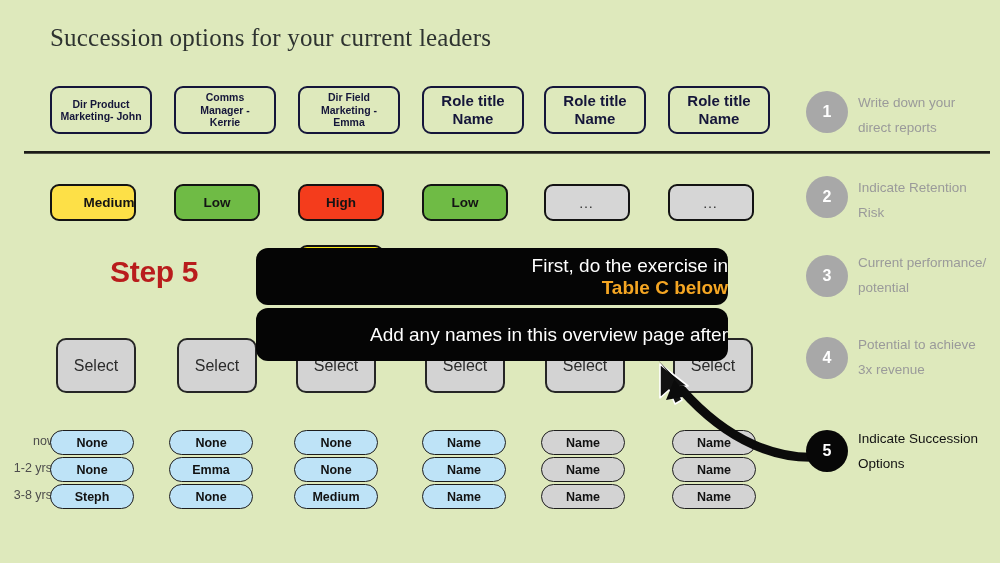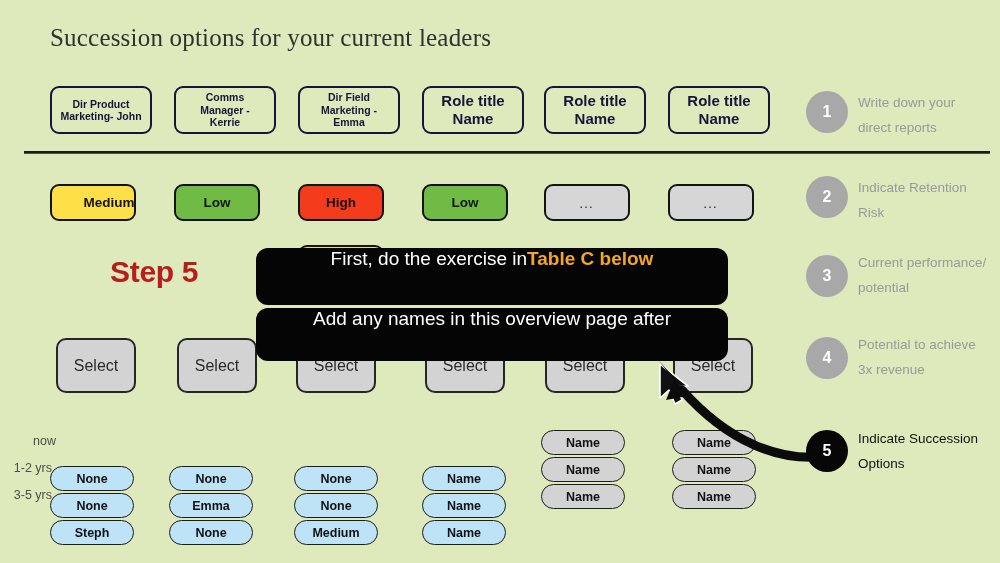--- a/index.html
+++ b/index.html
@@ -63,40 +63,40 @@
   }
 
   
   .pill{
     position:absolute;width:84px;height:25px;
     border:1.6px solid #1d1d1d;border-radius:13px;
     display:flex;align-items:center;justify-content:center;
     font-size:12.5px;font-weight:700;color:#121212;
     box-sizing:border-box;
   }
-  .pill.blue{background:#bee3f7;margin-top:36px;}
+  .pill.blue{background:#bee3f7;}
   .pill.grey{background:#d3d3d3;}
 
   .row-label{
     position:absolute;width:52px;text-align:right;
     font-size:12.5px;color:#4d4d4d;
   }
 
   
   .step-label{
     position:absolute;left:110px;top:255px;
     font-size:30px;font-weight:700;color:#b91c1c;
     letter-spacing:-.3px;
   }
 
   
   .callout{
     position:absolute;background:#050505;border-radius:12px;
-    display:flex;align-items:flex-start;justify-content:center;
-    color:#fff;white-space:nowrap;
+    display:flex;align-items:flex-end;justify-content:center;
+    color:#fff;white-space:nowrap;flex-direction:column;
   }
   #callout-1{left:256px;top:248px;width:472px;height:57px;font-size:19px;}
   #callout-2{left:256px;top:308px;width:472px;height:53px;font-size:19px;}
   .callout .accent{color:#f5a623;font-weight:700;}
   .callout .plain{font-weight:400;}
   .legend-num{
     position:absolute;width:42px;height:42px;border-radius:50%;
     display:flex;align-items:center;justify-content:center;
     color:#fff;font-size:16px;font-weight:700;
   }
@@ -152,21 +152,21 @@
 
   <div class="select-box" style="left:56px">Select</div>
   <div class="select-box" style="left:177px">Select</div>
   <div class="select-box" style="left:296px">Select</div>
   <div class="select-box" style="left:425px">Select</div>
   <div class="select-box" style="left:545px">Select</div>
   <div class="select-box" style="left:673px">Select</div>
 
   <div class="row-label" style="left:4px;top:434px">now</div>
   <div class="row-label" style="left:0px;top:461px">1-2 yrs</div>
-  <div class="row-label" style="left:0px;top:488px">3-5 yrs</div>
+  <div class="row-label" style="left:0px;top:488px">3-8 yrs</div>
 
   <div class="pill blue" style="left: 50px; top: 430px; background: rgb(190, 227, 247);">None</div>
   <div class="pill blue" style="left: 50px; top: 457px; background: rgb(190, 227, 247);">None</div>
   <div class="pill blue" style="left: 50px; top: 484px; background: rgb(190, 227, 247);">Steph</div>
 
   <div class="pill blue" style="left: 169px; top: 430px; background: rgb(190, 227, 247);">None</div>
   <div class="pill blue" style="left: 169px; top: 457px; background: rgb(190, 227, 247);">Emma</div>
   <div class="pill blue" style="left: 169px; top: 484px; background: rgb(190, 227, 247);">None</div>
 
   <div class="pill blue" style="left: 294px; top: 430px; background: rgb(190, 227, 247);">None</div>

